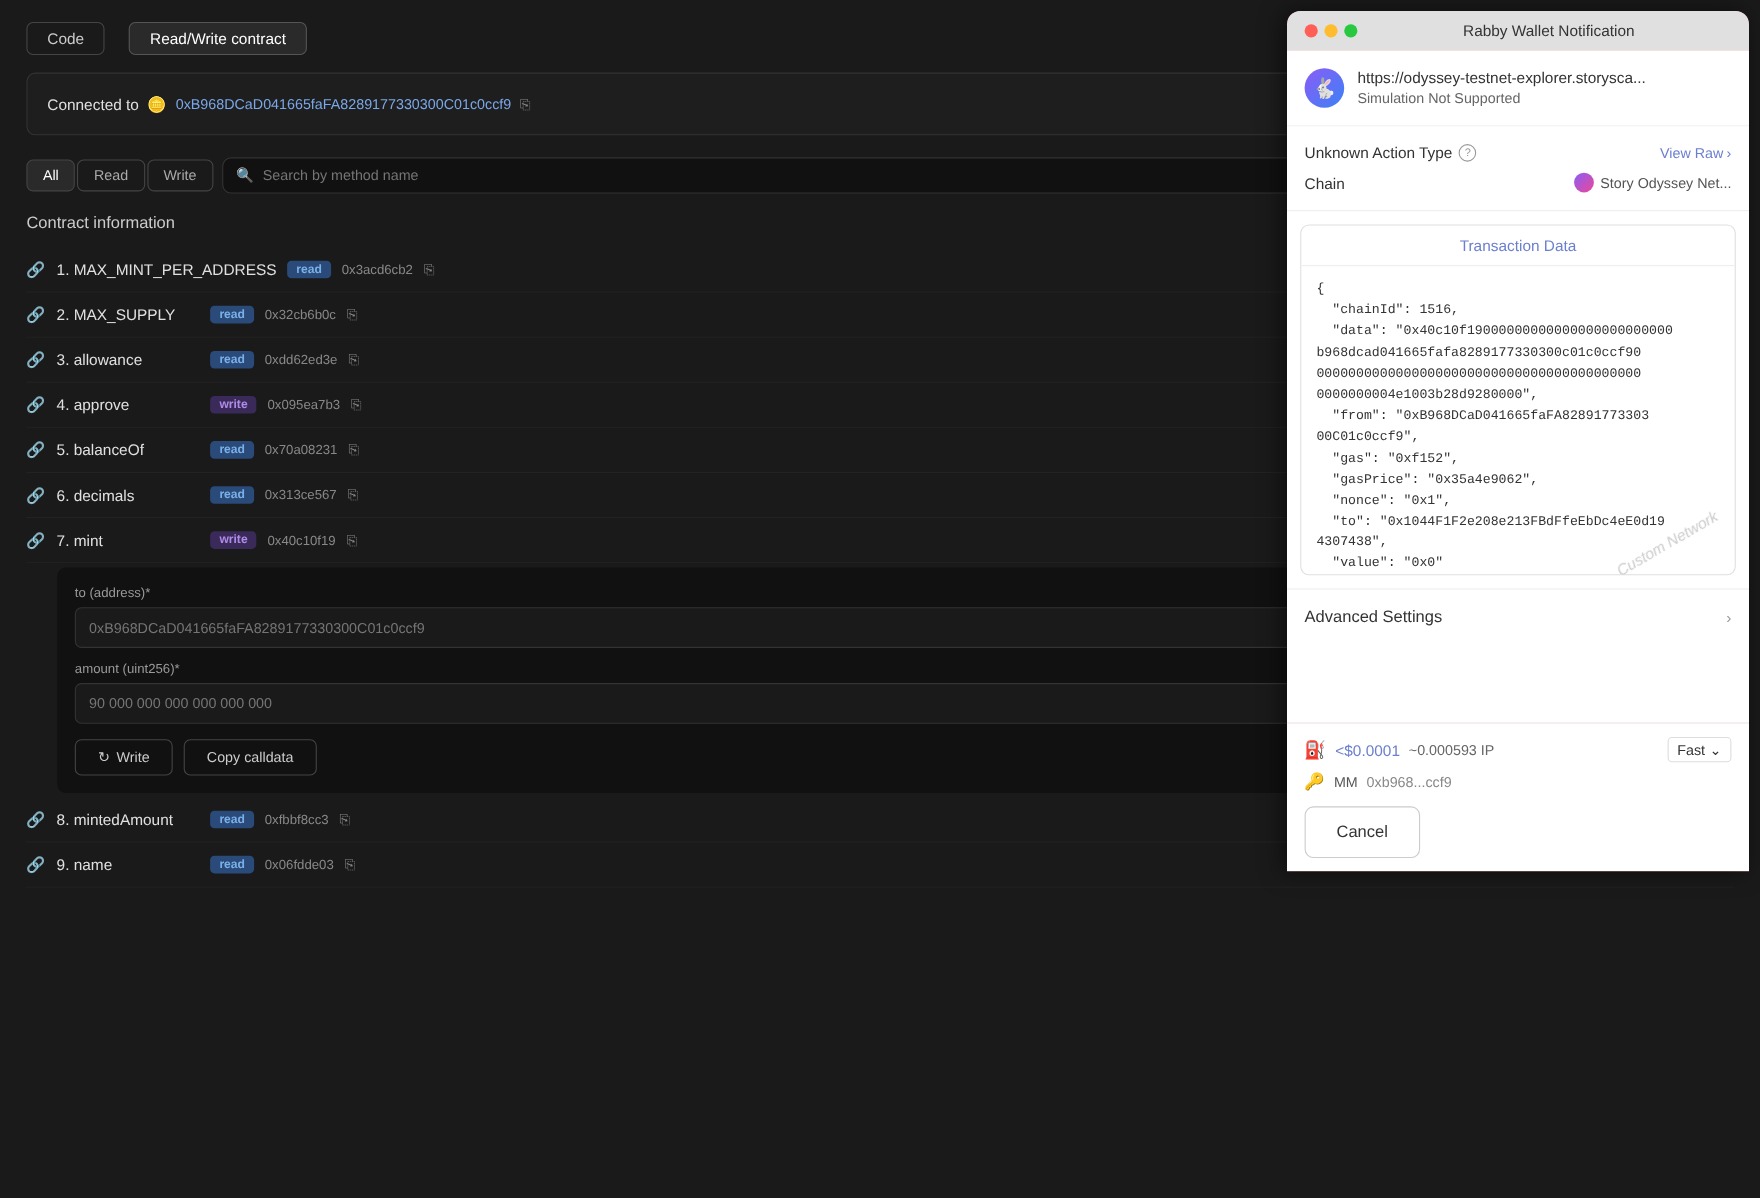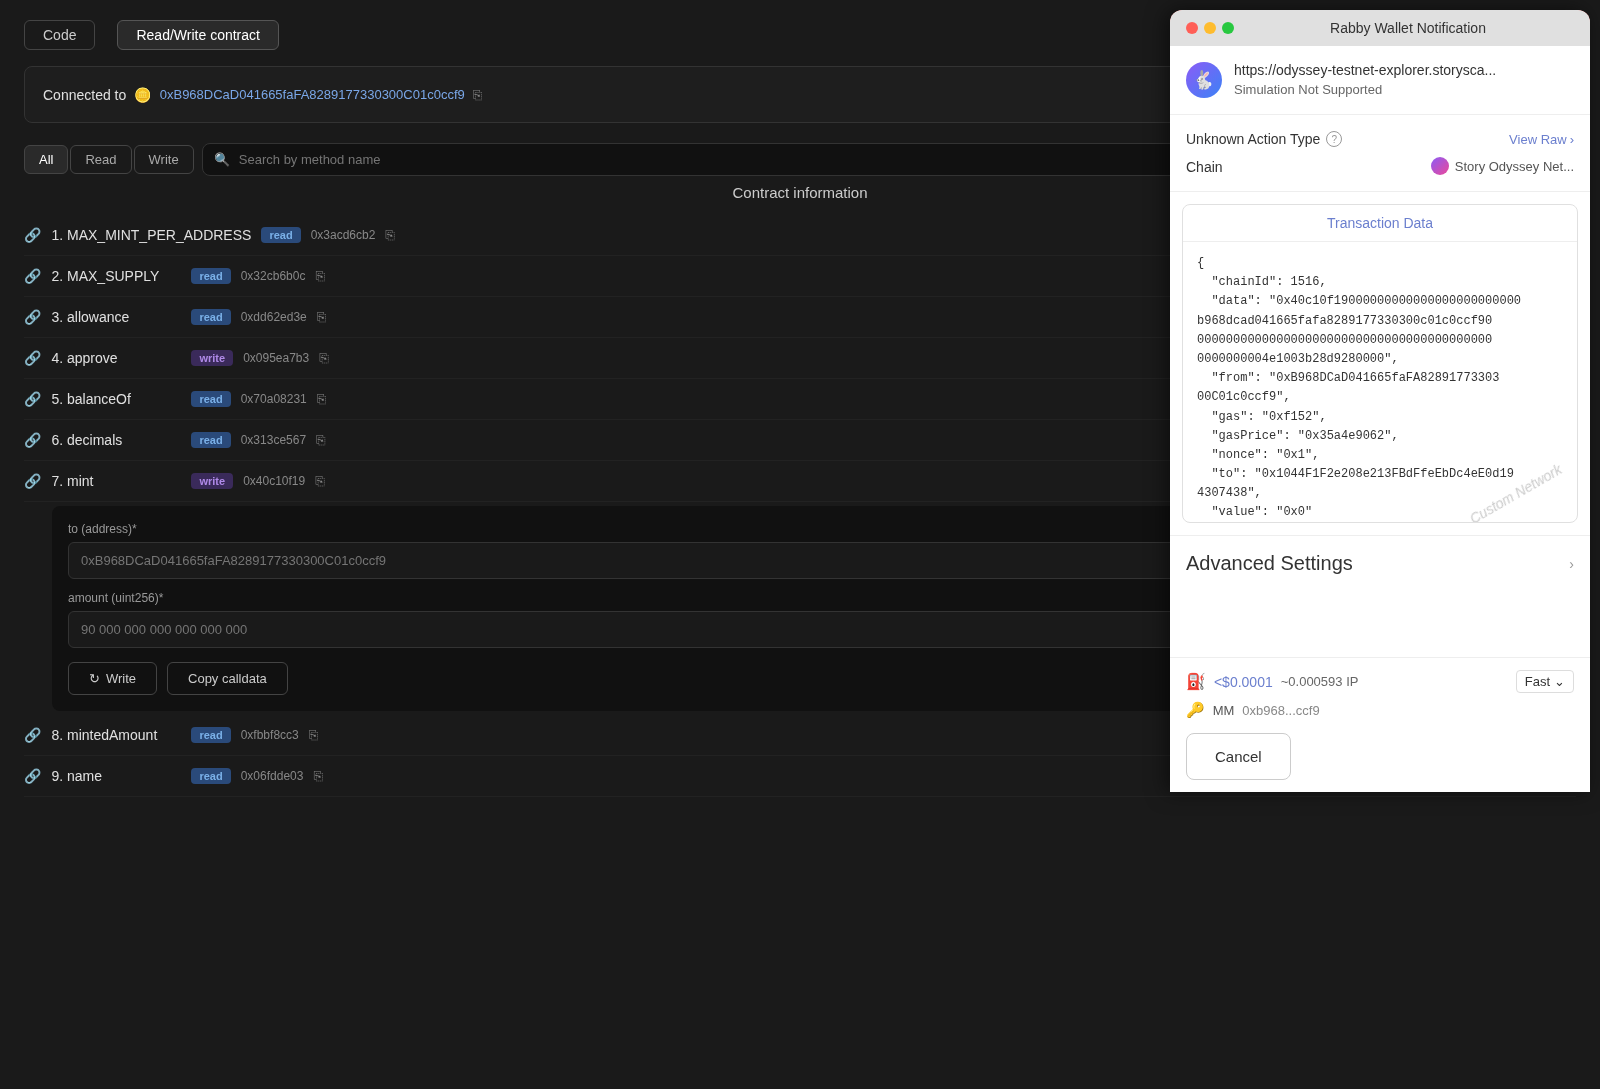--- a/index.html
+++ b/index.html
@@ -74,21 +74,21 @@
       padding: 5px 14px;
       border-radius: 6px;
       cursor: pointer;
       font-size: 13px;
     }
 
     .filter-row {
       display: flex;
       align-items: center;
       gap: 8px;
-      margin-bottom: 8px;
+      margin-bottom: 18px;
     }
 
     .filter-btns {
       display: flex;
       gap: 2px;
     }
 
     .filter-btn {
       padding: 6px 14px;
       border-radius: 6px;
@@ -126,21 +126,20 @@
 
     .search-icon {
       color: #666;
       font-size: 13px;
     }
 
     .section-title {
       font-size: 15px;
       color: #ccc;
       margin-bottom: 14px;
-      text-align: center;
     }
 
     .contract-item {
       display: flex;
       align-items: center;
       gap: 10px;
       padding: 12px 0;
       border-bottom: 1px solid #222;
       font-size: 14px;
     }
@@ -454,21 +453,21 @@
     .advanced-settings-row {
       display: flex;
       justify-content: space-between;
       align-items: center;
       padding: 16px;
       border-top: 1px solid #eee;
       cursor: pointer;
     }
 
     .adv-label {
-      font-size: 20px;
+      font-size: 15px;
       color: #333;
       font-weight: 500;
       text-align: center;
     }
 
     .adv-arrow {
       color: #999;
       font-size: 14px;
     }
 

